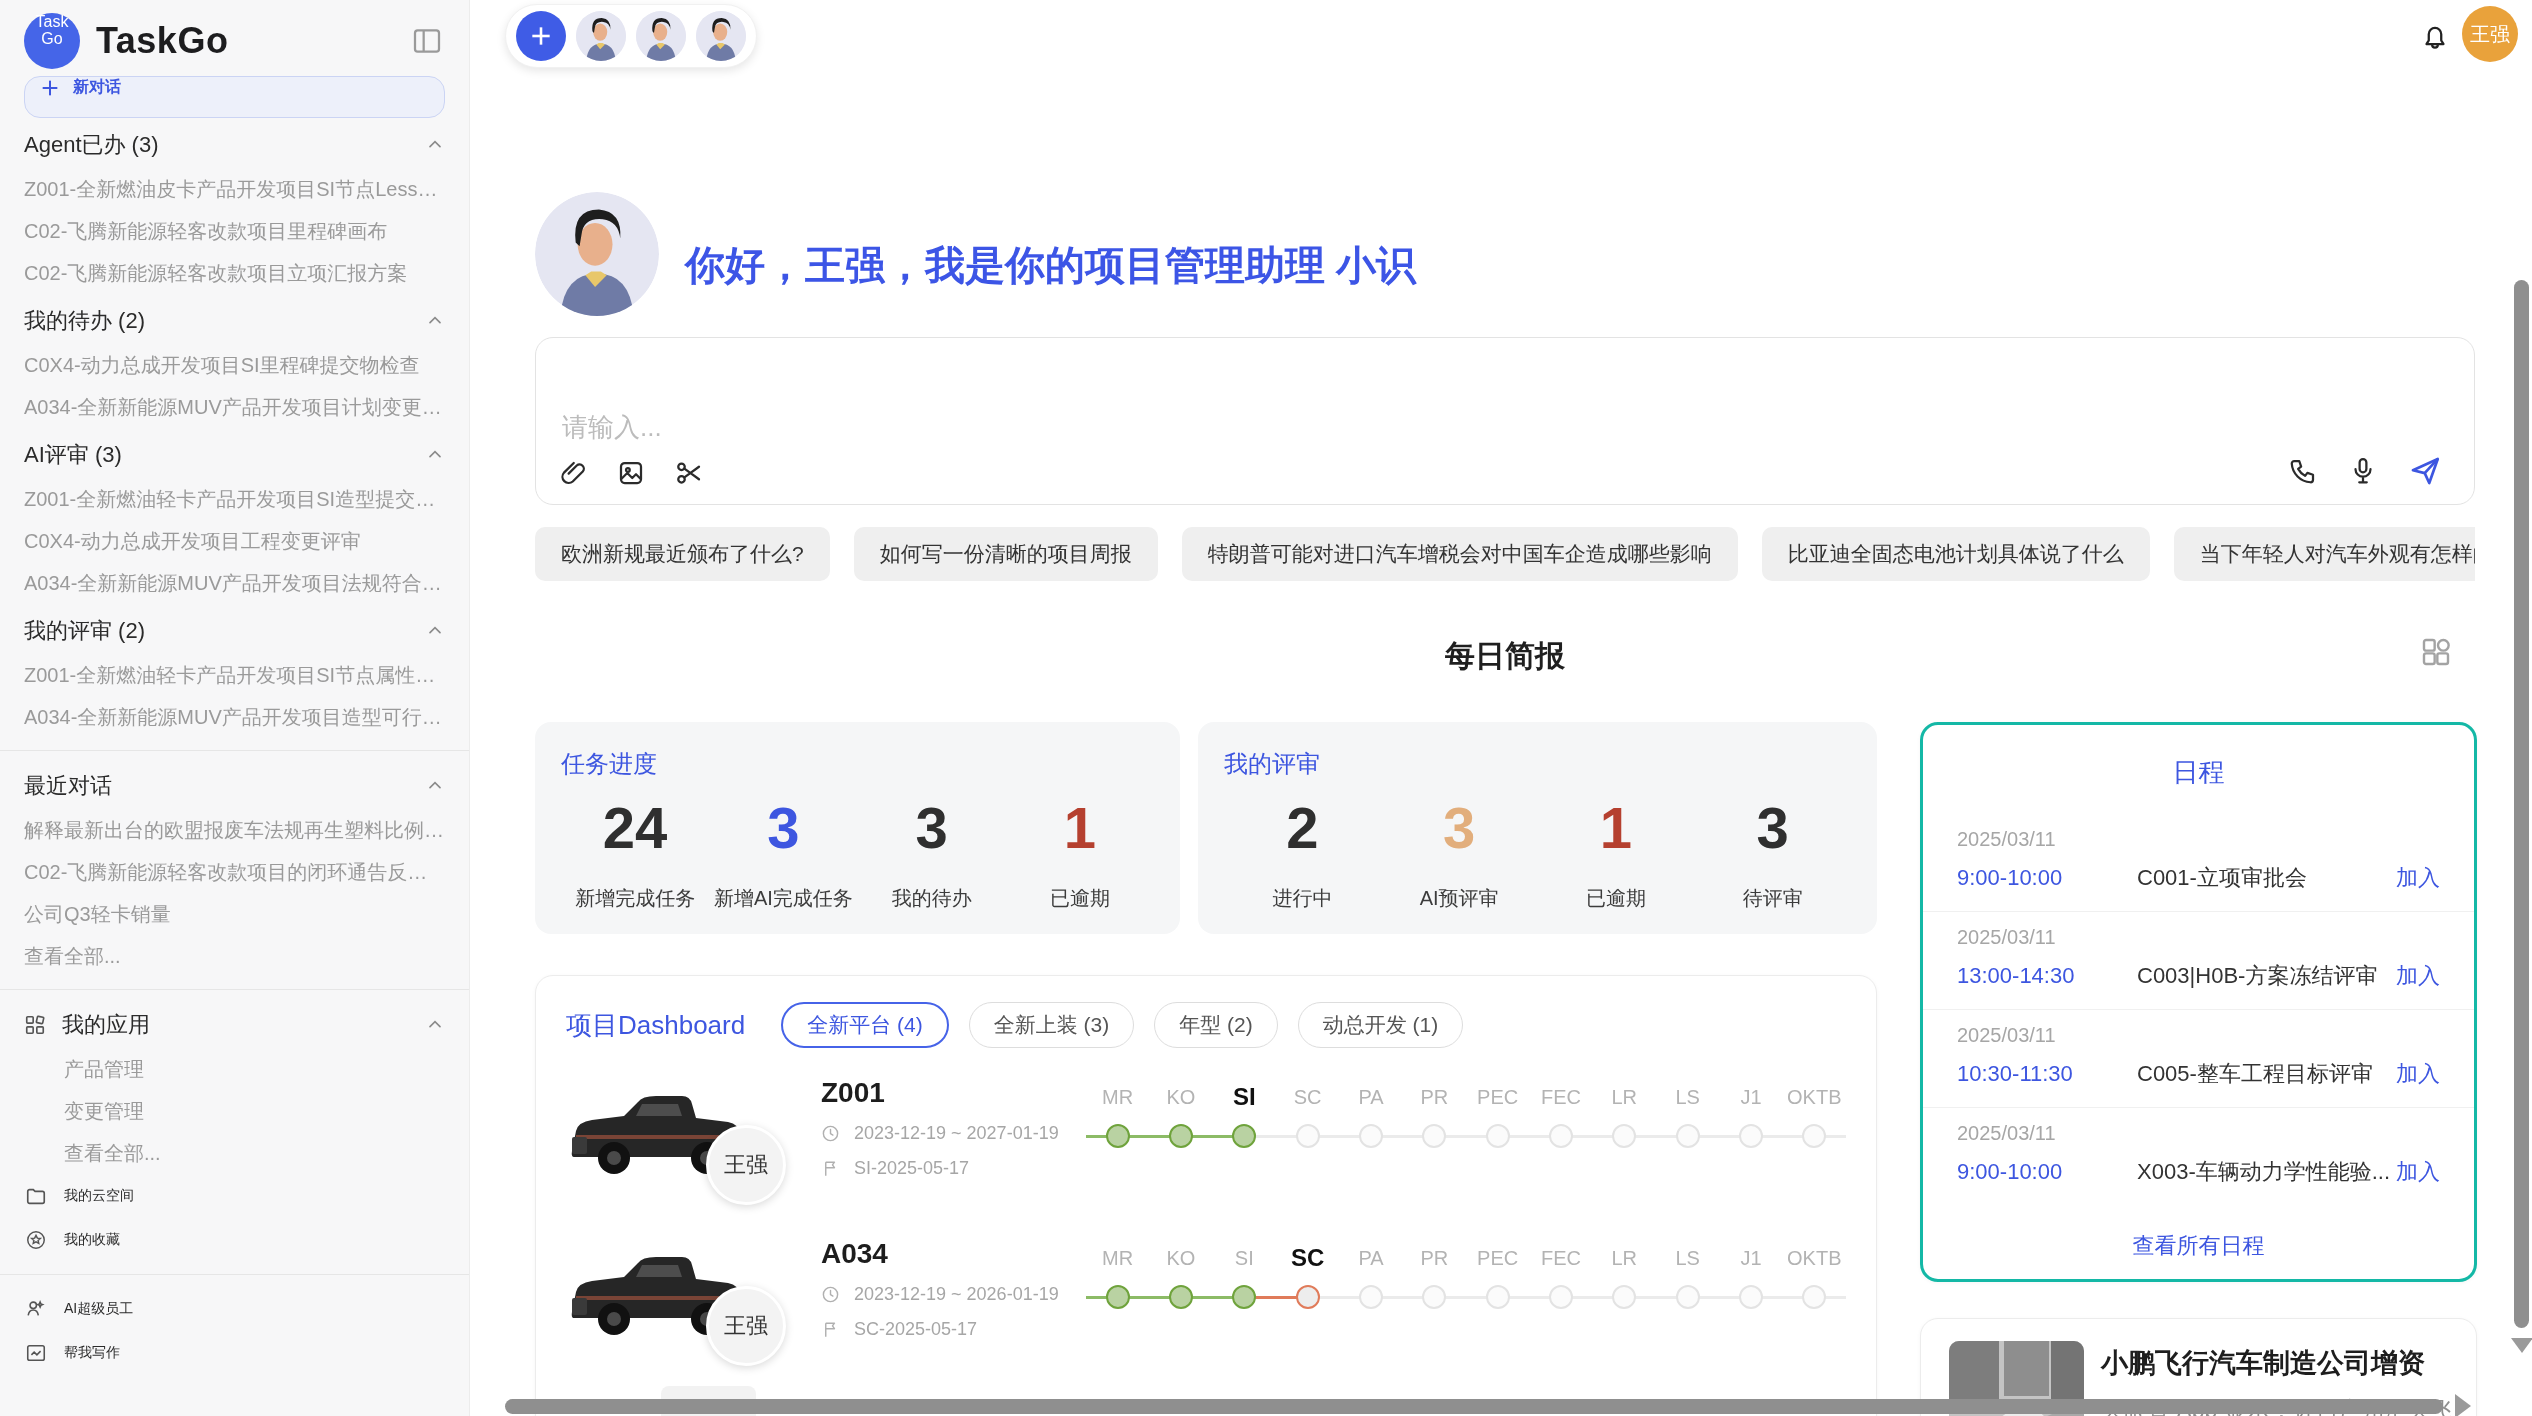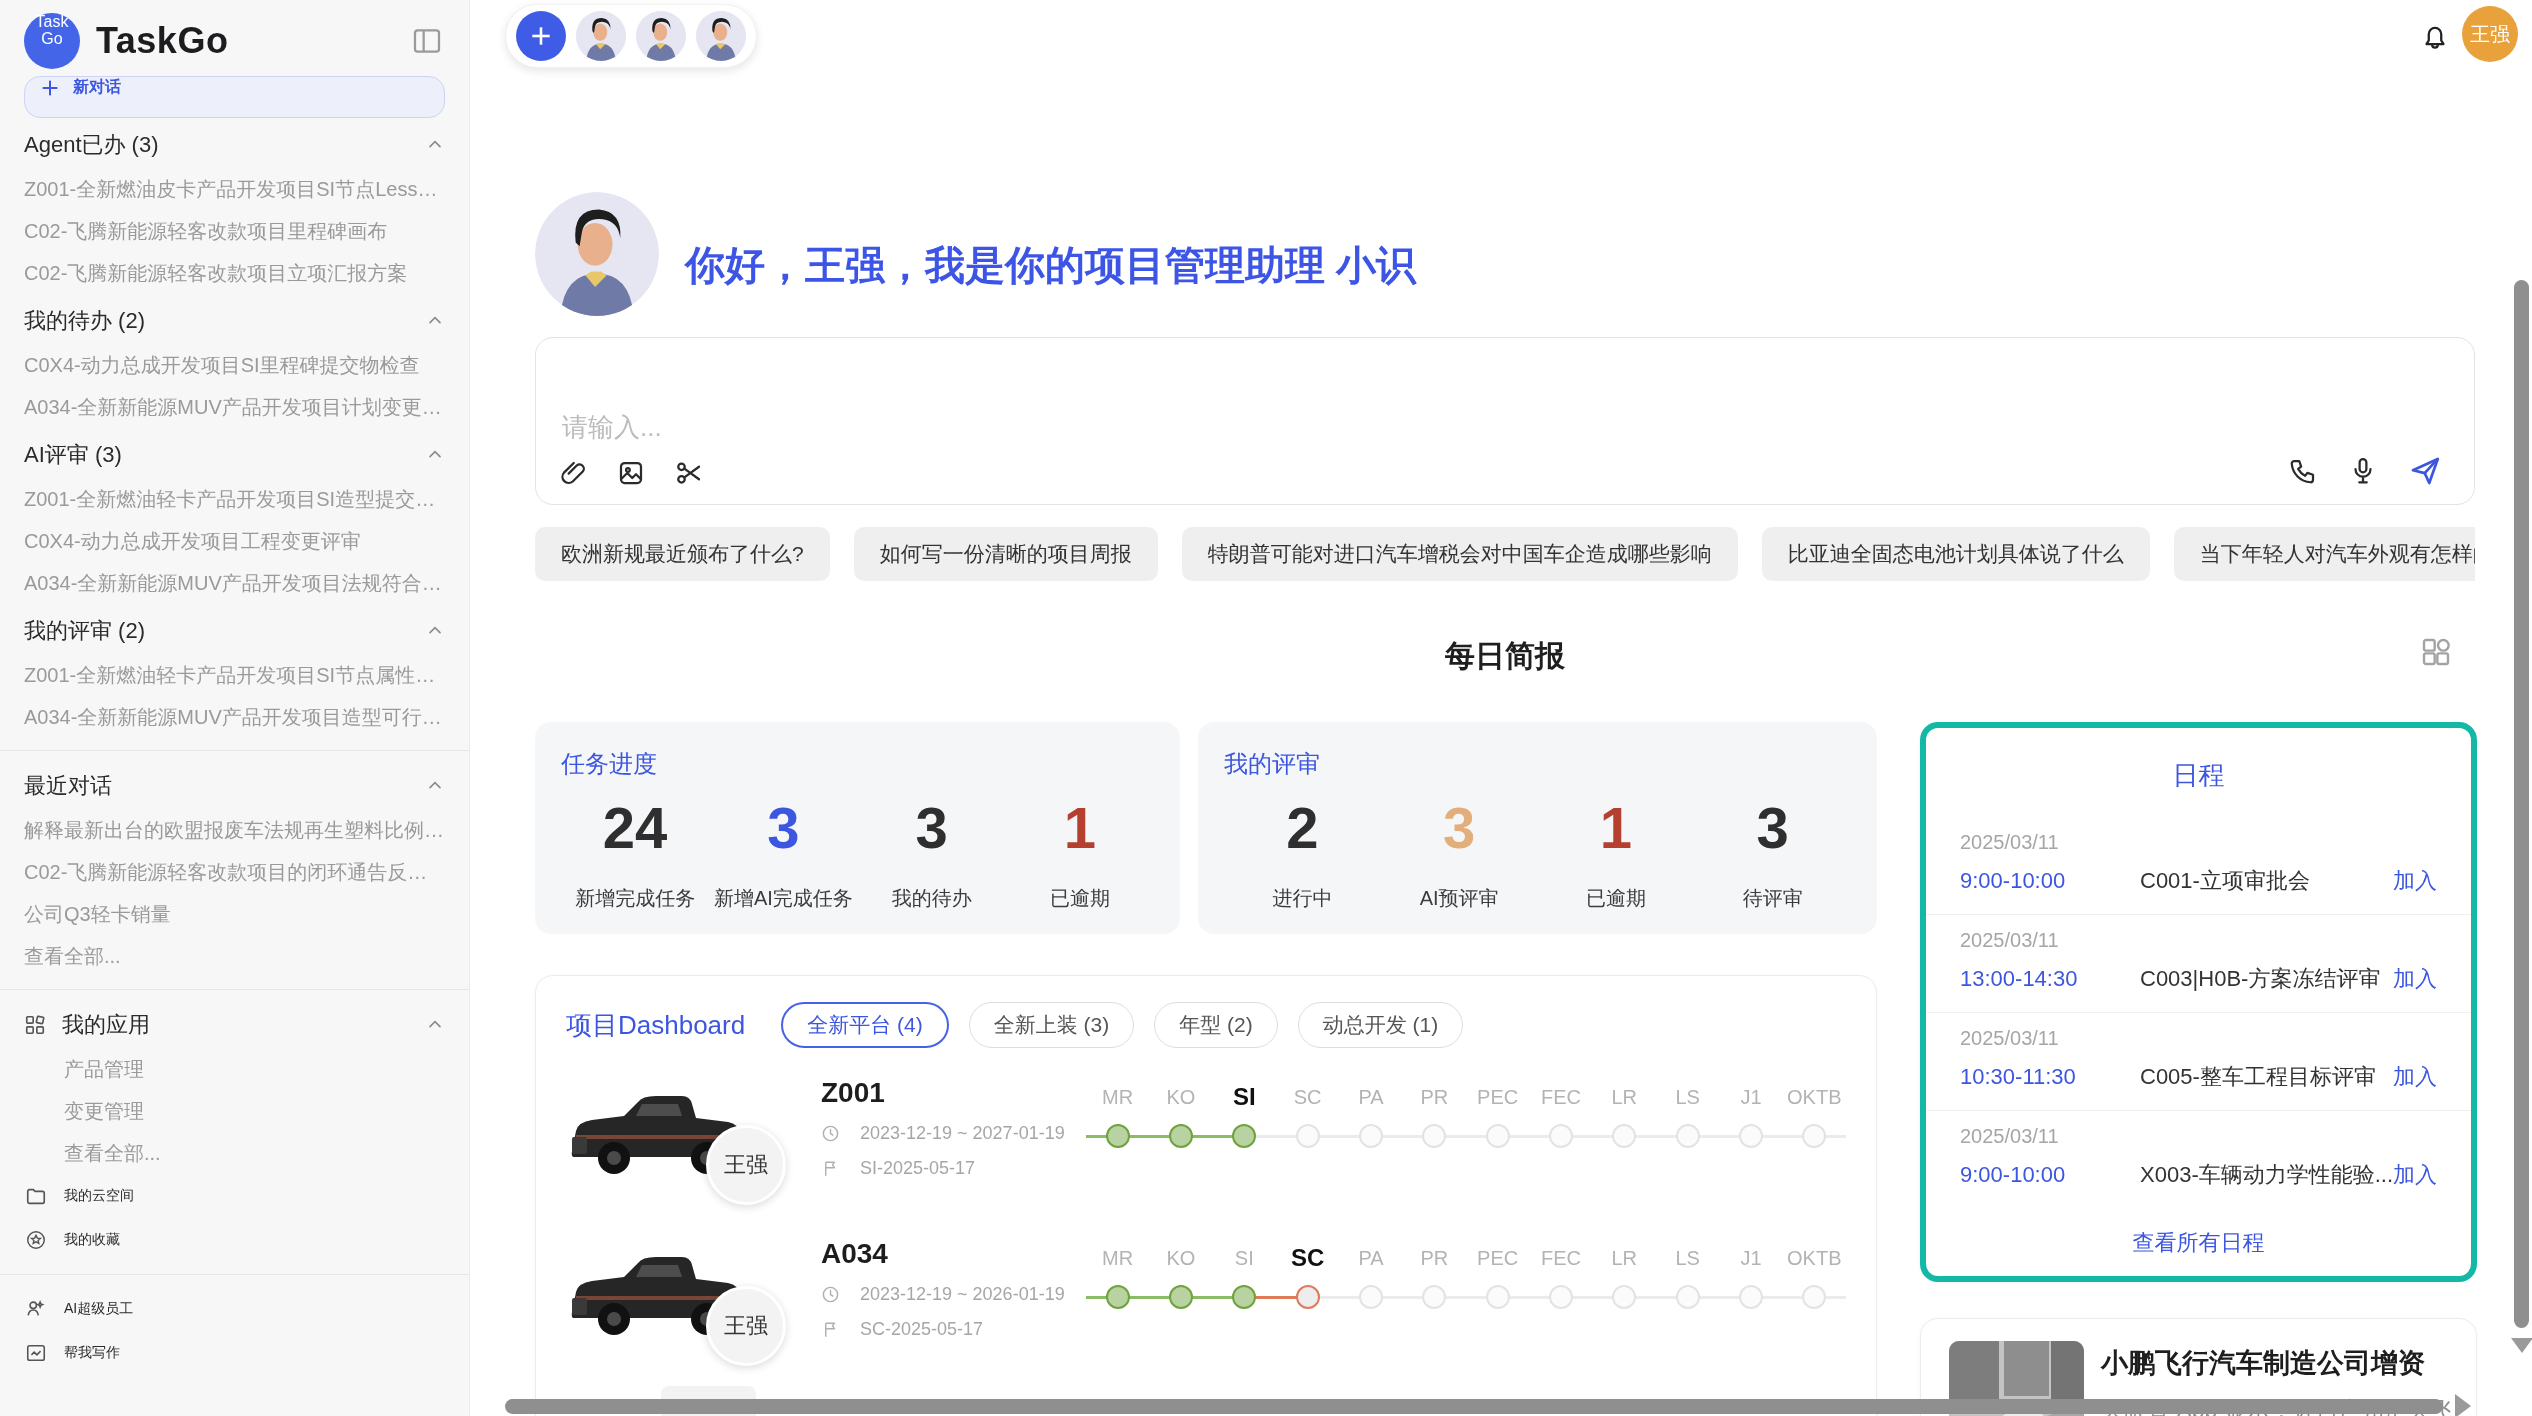--- a/index.html
+++ b/index.html
@@ -84,21 +84,21 @@
   .stat-card.c2 { left:1198px; width:679px; }
   .stat-card .ct { font-size:24px; color:#3d56e0; }
   .stat-row { display:flex; margin-top:14px; }
   .stat { flex:1; text-align:center; }
   .stat .v { font-size:58px; font-weight:600; }
   .stat .l { margin-top:24px; font-size:20px; color:#3c3c3c; }
 
   
   .sched {
     position:absolute; left:1920px; top:722px; width:557px; height:560px; background:#fff;
-    border:6px solid #14b8a6; border-radius:18px; box-shadow:0 1px 4px rgba(0,0,0,.04);
+    border:3px solid #14b8a6; border-radius:18px; box-shadow:0 1px 4px rgba(0,0,0,.04);
   }
   .sched .ct { text-align:center; margin-top:30px; font-size:26px; color:#3d56e0; }
   .sched-list { margin-top:24px; }
   .sch-event { padding:14px 34px 18px 34px; border-bottom:1px solid #f0f0f0; }
   .sch-event:last-child { border-bottom:none; }
   .sch-date { font-size:20px; color:#a6a6a6; }
   .sch-row { display:flex; align-items:center; margin-top:12px; }
   .sch-time { width:180px; font-size:22px; color:#3d56e0; }
   .sch-title { flex:1; font-size:22px; color:#333; white-space:nowrap; overflow:hidden; }
   .sch-join { font-size:22px; color:#3d56e0; cursor:pointer; }
@@ -117,21 +117,21 @@
     color:#555; border:1px solid #ddd; background:#fff; cursor:pointer; white-space:nowrap; }
   .tab.active { color:#3d56e0; border:2px solid #4663e8; line-height:42px; }
   .proj-row { position:absolute; left:30px; right:30px; height:160px; }
   .proj-row.r1 { top:85px; } .proj-row.r2 { top:246px; }
   .truck-wrap { position:absolute; left:0; top:14px; width:250px; height:130px; }
   .owner-badge { position:absolute; left:140px; top:50px; width:80px; height:80px; border-radius:50%;
     background:#f3f3f3; border:3px solid #fff; box-shadow:0 2px 8px rgba(0,0,0,.15);
     display:flex; align-items:center; justify-content:center; font-size:22px; color:#333; }
   .proj-info { position:absolute; left:255px; top:16px; width:270px; }
   .proj-code { font-size:28px; font-weight:700; color:#1d1d1d; }
-  .meta-row { display:flex; align-items:center; gap:20px; margin-top:14px; color:#a6a6a6; font-size:18px; }
+  .meta-row { display:flex; align-items:center; gap:14px; margin-top:14px; color:#a6a6a6; font-size:18px; }
   .timeline { position:absolute; left:520px; top:18px; right:0; }
   .tl-labels { display:flex; }
   .tl-labels span { flex:1; text-align:center; font-size:20px; color:#b3b3b3; height:36px; line-height:36px; }
   .tl-labels span.active { color:#111; font-weight:700; font-size:24px; }
   .tl-nodes { display:flex; margin-top:8px; }
   .tl-cell { flex:1; position:relative; height:26px; }
   .tl-cell .lh,.tl-cell .rh { position:absolute; top:11.5px; height:3px; }
   .tl-cell .lh { left:0; width:50%; } .tl-cell .rh { left:50%; width:50%; }
   .seg-green { background:#8cbb66; } .seg-red { background:#e07b5a; } .seg-gray { background:#ebebeb; }
   .node { position:absolute; left:50%; top:1px; margin-left:-12px; width:24px; height:24px; border-radius:50%; }

